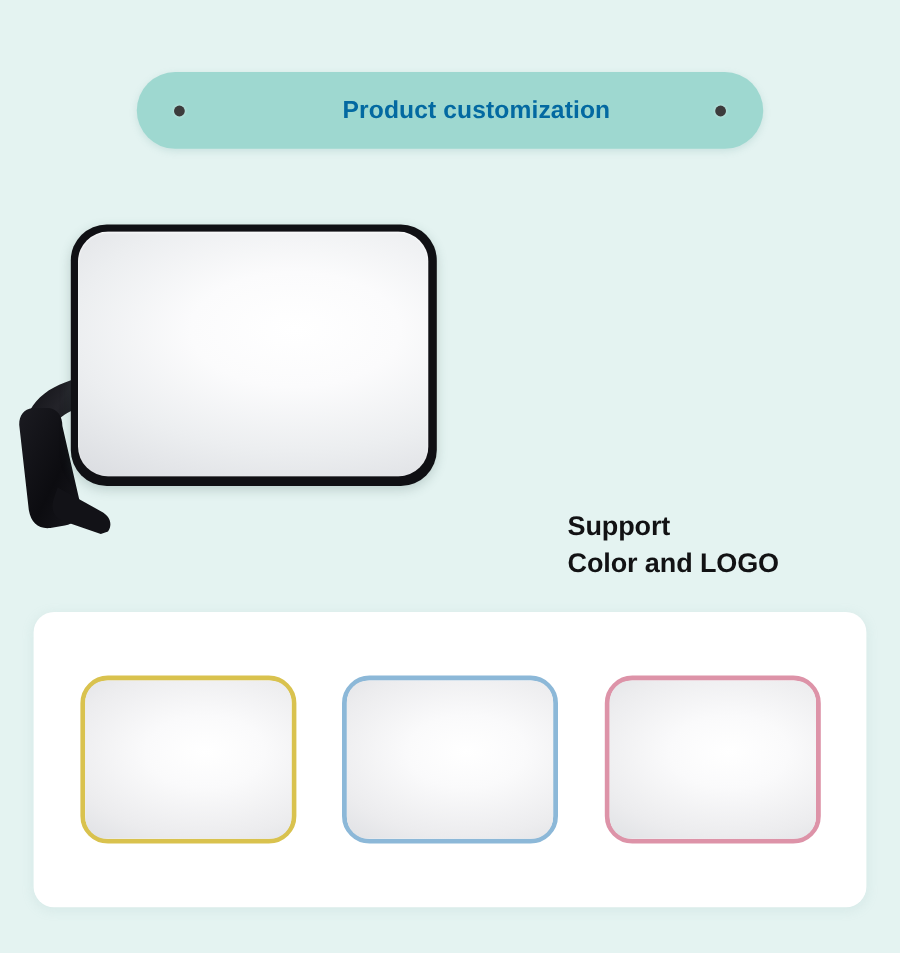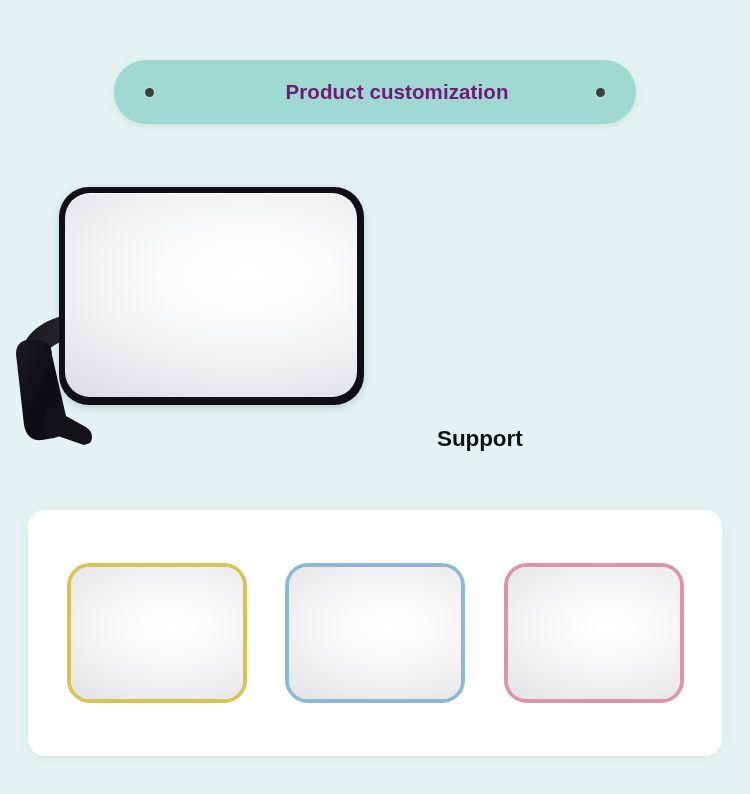--- a/index.html
+++ b/index.html
@@ -97,21 +97,21 @@
     position: absolute;
     left: 437px;
     top: 249px;
     width: 280px;
     font-size: 22.5px;
     font-weight: bold;
     line-height: 1.36;
     color: #121214;
     letter-spacing: -0.1px;
   }
-  .headline .line { display: block; white-space: nowrap; }
+  .headline .line { display: block; white-space: nowrap; margin-left: 36px; }
 
   
   .variant-card {
     position: absolute;
     left: 28px;
     top: 510px;
     width: 694px;
     height: 246px;
     background: #ffffff;
     border-radius: 17px;
@@ -143,21 +143,21 @@
     background:
       radial-gradient(120% 95% at 58% 45%, #ffffff 0%, #fafafb 24%, #ececee 56%, #dadce0 84%, #cdd0d4 100%),
       linear-gradient(132deg, #d6d8dc 0%, #f3f4f6 40%, #ffffff 60%, #e4e6ea 86%, #d0d3d7 100%);
   }
 </style>
 </head>
 <body style="background: rgb(228, 243, 241);">
 
 <div class="banner" style="background: rgb(158, 216, 208);">
   <span class="banner-dot left" style="background: rgb(60, 60, 60);"></span>
-  <span class="banner-title" style="color: #701a75; padding-left: 44px;">Product customization</span>
+  <span class="banner-title" style="color: #0369a1; padding-left: 44px;">Product customization</span>
   <span class="banner-dot right" style="background: rgb(60, 60, 60);"></span>
 </div>
 
 <div class="hero">
 
   <svg class="strap" viewBox="0 0 110 135">
     <defs>
       <linearGradient id="strapGrad" x1="0" y1="0" x2="1" y2="0.4">
         <stop offset="0%" stop-color="#0d0d11"></stop>
         <stop offset="45%" stop-color="#232329"></stop>
@@ -178,20 +178,21 @@
     <path d="M34,96 L70,116 C78,120 80,127 76,133 L70,135 L38,124
              C30,121 28,113 31,105 Z" fill="#121217"></path>
   </svg>
 
   <div class="mirror-main" style="background: rgb(16, 16, 20);">
     <div class="glass"></div>
   </div>
 
   <div class="headline">
     <span class="line">Support</span>
+    <span class="line">Color and LOGO</span>
   </div>
 </div>
 
 <div class="variant-card" style="background: rgb(255, 255, 255);">
   <div class="variant-row">
     <div class="variant" style="border-color: rgb(217, 194, 78);">
       <div class="glass"></div>
     </div>
     <div class="variant" style="border-color: rgb(140, 184, 216);">
       <div class="glass"></div>

